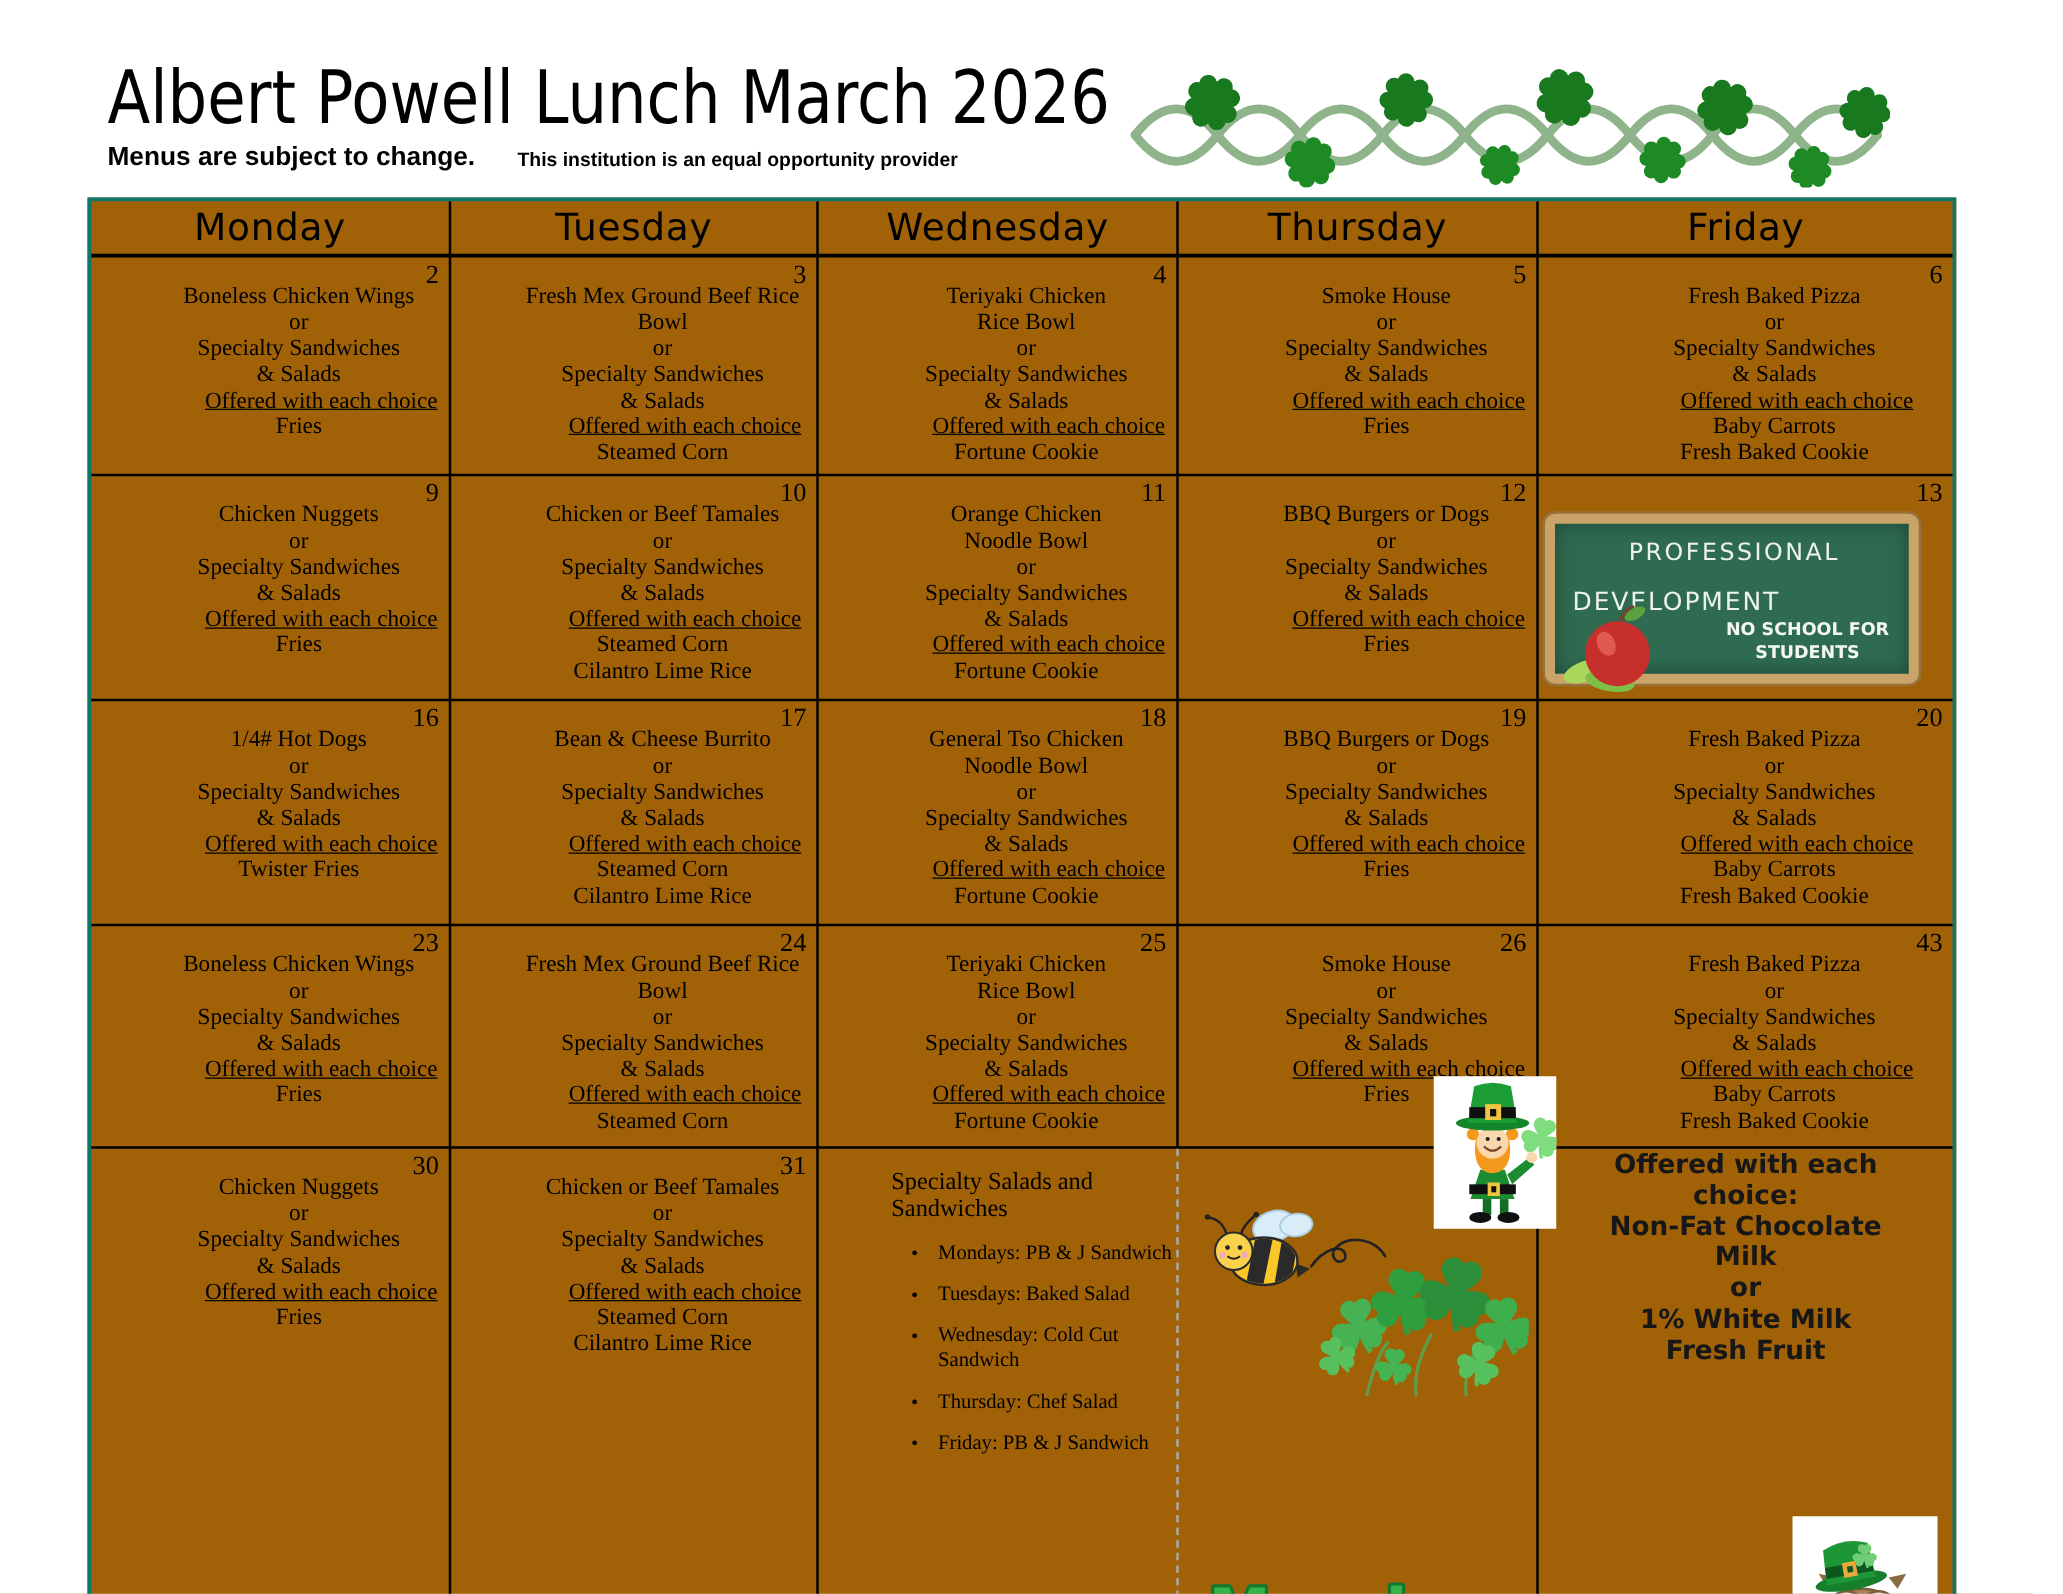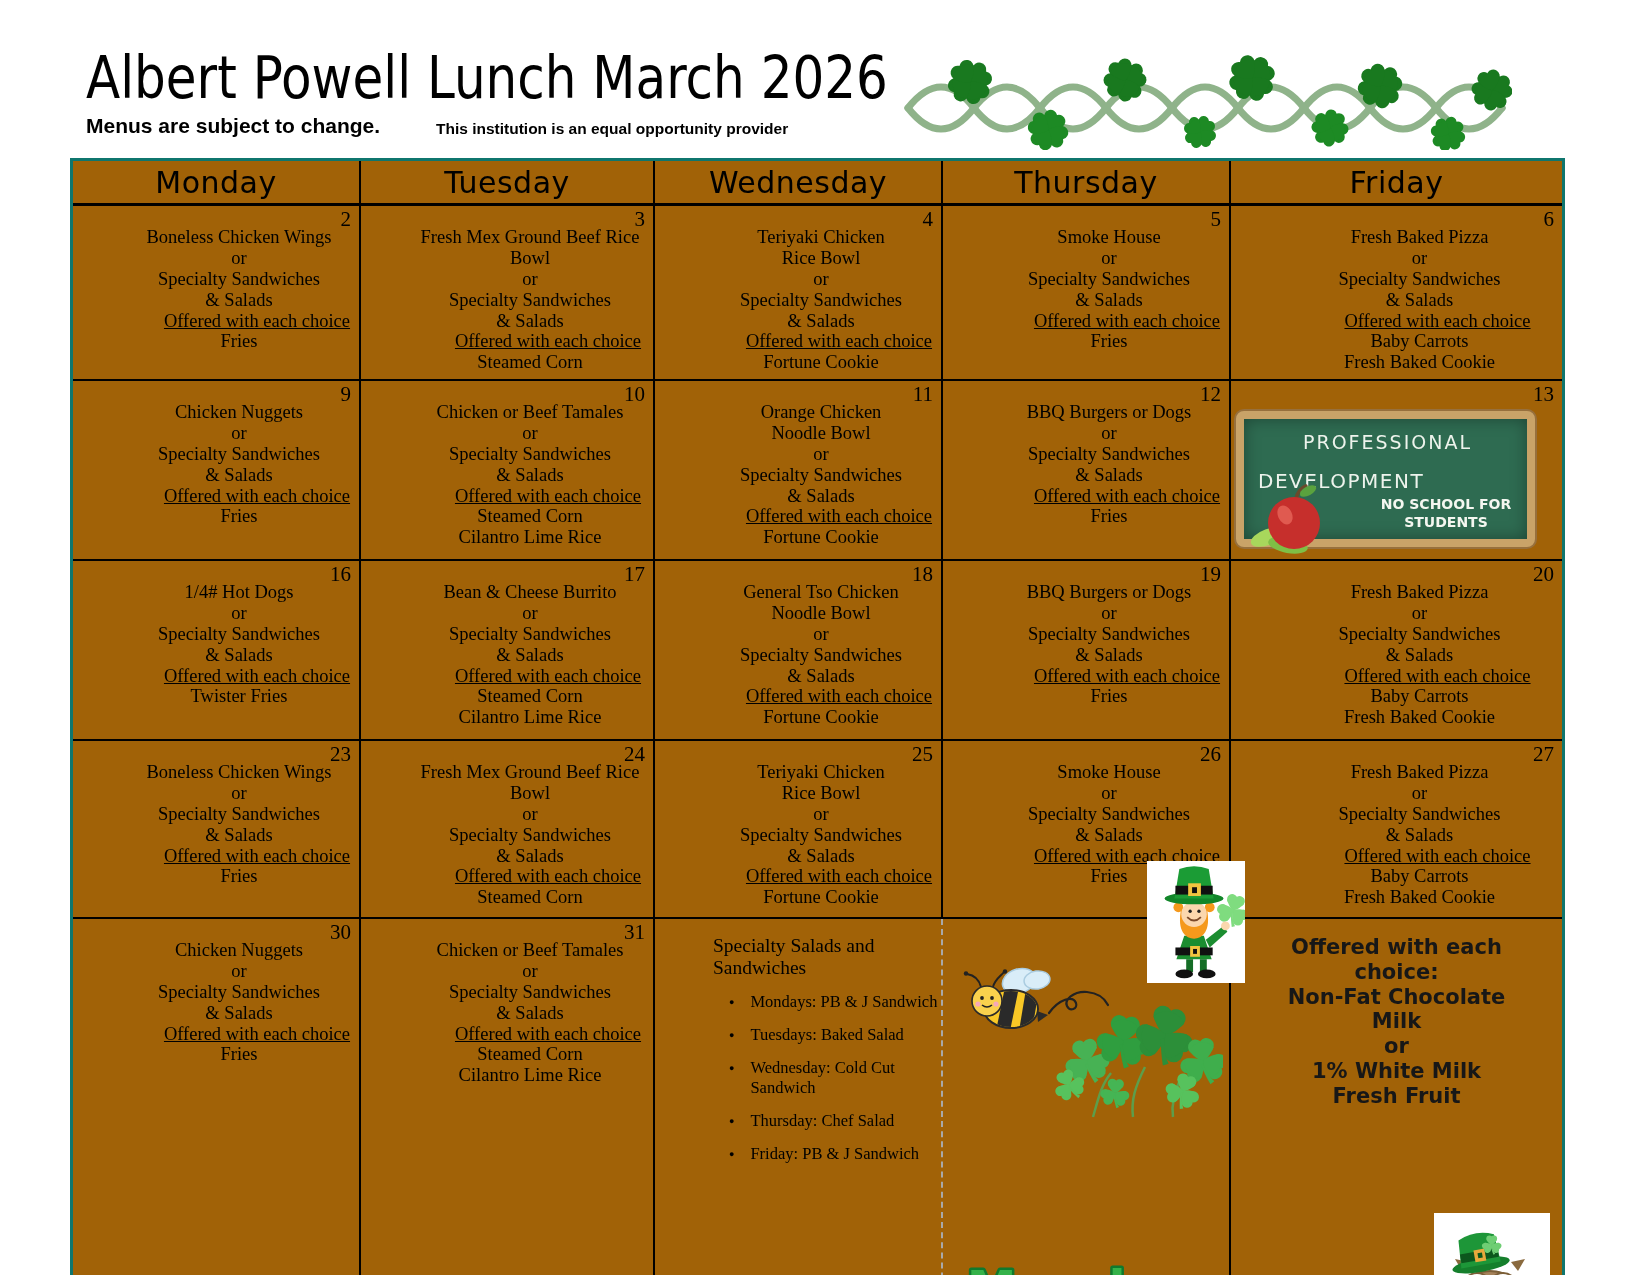--- a/index.html
+++ b/index.html
@@ -7,21 +7,21 @@
     width:1650px;height:1275px;position:relative;background:#fff;overflow:hidden;
     font-family:"Liberation Sans", sans-serif;color:#000;
   }
   
   .page-title{
     position:absolute;left:86px;top:44px;
     font-family:"DejaVu Sans", sans-serif;font-size:50px;font-weight:500;
     letter-spacing:0px;transform:scaleY(1.18);transform-origin:left top;white-space:nowrap;
   }
   .note-left{position:absolute;left:86px;top:114px;font-size:21px;font-weight:700;}
-  .note-right{position:absolute;left:436px;top:120px;font-size:15.5px;font-weight:700;}
+  .note-right{position:absolute;left:414px;top:120px;font-size:15.5px;font-weight:700;}
   .garland{position:absolute;left:900px;top:50px;width:612px;height:100px;}
 
   
   .calendar{
     position:absolute;left:70px;top:158px;width:1495px;height:1164px;
     display:grid;grid-template-columns:288px 294px 288px 288px auto;
     grid-template-rows:45px 175px 180px 180px 178px auto;
     border:3px solid #0f766e;box-sizing:border-box;background:#a16207;
   }
   .hcell{
@@ -52,21 +52,21 @@
   .pd-apple{position:absolute;left:6px;bottom:-18px;width:86px;height:80px;}
 
   
   .spec-cell{border-right:2px dashed #a9a9a9;padding-left:48px;}
   .decor-cell{border-right:2px solid #000;z-index:2;}
   .milk-cell{border-right:none;}
   .spec-head{font-family:"Liberation Serif", serif;font-size:19.5px;margin:16px 0 0 10px;text-align:left;}
   .spec-item{display:flex;align-items:flex-start;margin:13px 0 0 8px;
     font-family:"Liberation Serif", serif;font-size:16.5px;}
   .spec-bullet{font-size:9px;margin:5px 16px 0 18px;}
-  .milk-lines{padding-top:16px;}
+  .milk-lines{}
   .milk-line{font-family:"DejaVu Sans", sans-serif;font-weight:700;font-size:21px;line-height:1.18;
     text-align:center;max-width:258px;margin:0 auto;color:#171717;}
 
   
   .bee{position:absolute;left:10px;top:42px;width:160px;height:90px;}
   .clover-bunch{position:absolute;right:6px;top:86px;width:170px;height:115px;}
   .march-art{position:absolute;left:2px;bottom:0px;width:222px;height:62px;}
   .leprechaun{position:absolute;right:-16px;top:-58px;width:98px;height:122px;background:#fff;z-index:4;}
   .owl{position:absolute;right:12px;bottom:-32px;width:116px;height:138px;background:#fff;z-index:4;}
 </style>
@@ -317,21 +317,21 @@
         <div class="daynum">26</div>
         <div class="menu">
           <div class="line">Smoke House</div>
           <div class="line">or</div>
           <div class="line">Specialty Sandwiches</div>
           <div class="line">&amp; Salads</div>
           <div class="line u">Offered with each choice</div>
           <div class="line">Fries</div>
         </div>
       </div><div class="cell last-col">
-        <div class="daynum">27</div>
+        <div class="daynum">43</div>
         <div class="menu">
           <div class="line">Fresh Baked Pizza</div>
           <div class="line">or</div>
           <div class="line">Specialty Sandwiches</div>
           <div class="line">&amp; Salads</div>
           <div class="line u">Offered with each choice</div>
           <div class="line">Baby Carrots</div>
           <div class="line">Fresh Baked Cookie</div>
         </div>
       </div><div class="cell last-row">

